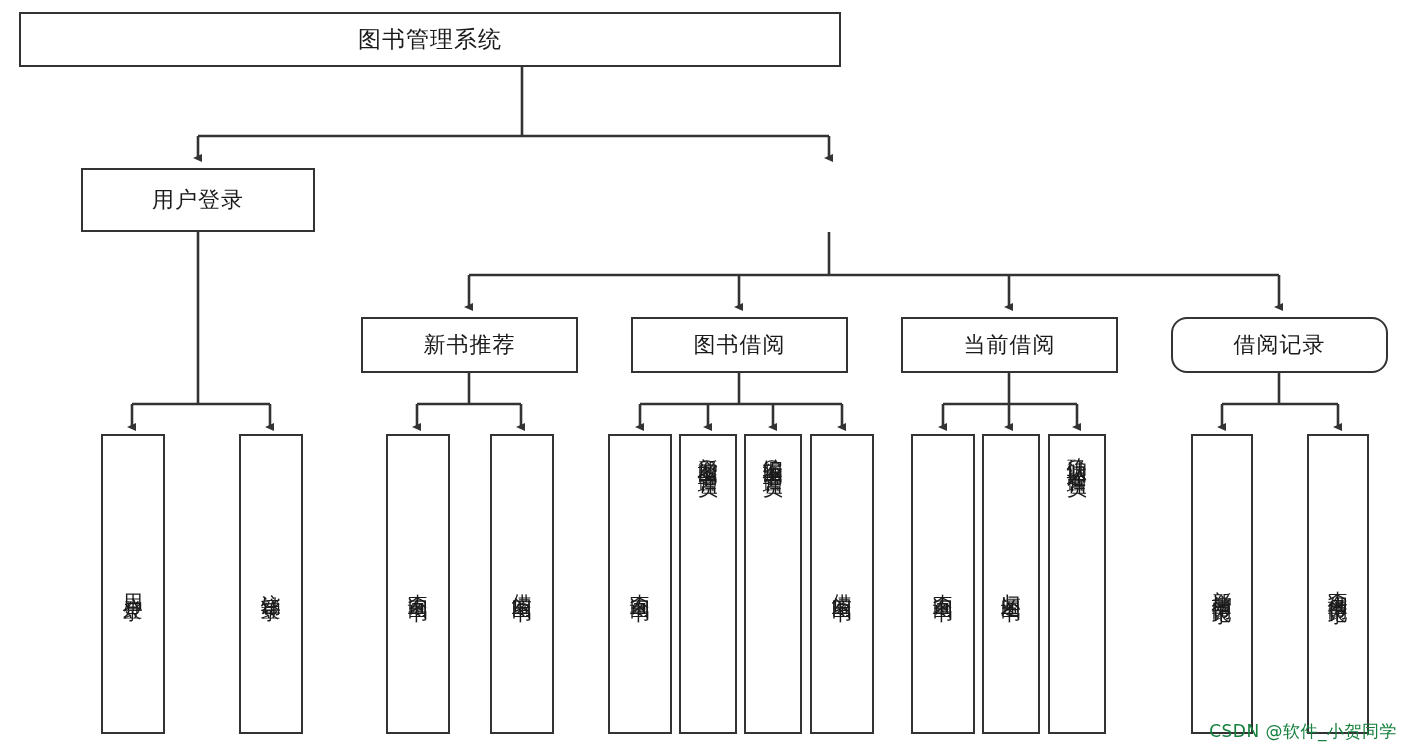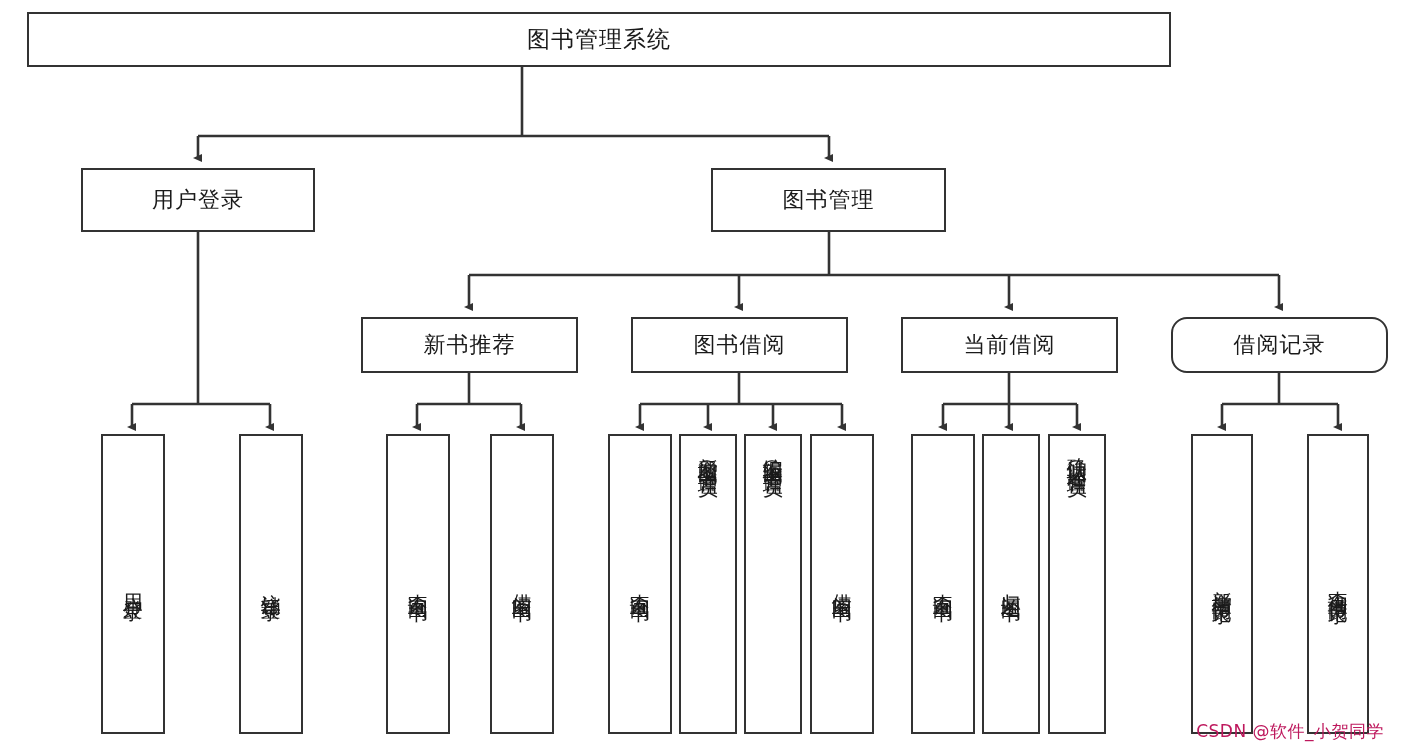--- a/index.html
+++ b/index.html
@@ -53,24 +53,24 @@
     line-height: 1.12;
     letter-spacing: 3px;
     white-space: nowrap;
   }
   .leaf.topalign {
     align-items: flex-start;
     padding-top: 6px;
   }
   #watermark {
     position: absolute;
-    right: 21px;
+    right: 8px;
     bottom: 4px;
     font-size: 17px;
-    color: #be185d;
+    color: #15803d;
     letter-spacing: 0.5px;
     white-space: nowrap;
   }
 </style>
 </head>
 <body>
 
 <div id="canvas">
 
   <svg id="edges" viewBox="0 0 1405 747">
@@ -116,29 +116,26 @@
       <path d="M1009,404 L1009,427" marker-end="url(#arrow)"></path>
       <path d="M1077,404 L1077,427" marker-end="url(#arrow)"></path>
 
       <path d="M1279,373 L1279,404"></path>
       <path d="M1222,404 L1338,404"></path>
       <path d="M1222,404 L1222,427" marker-end="url(#arrow)"></path>
       <path d="M1338,404 L1338,427" marker-end="url(#arrow)"></path>
     </g>
   </svg>
 
-  <div class="node root horiz" style="left:27px; top:12px; width:1144px; height:55px;">
+  <div class="node root horiz" style="left:19px; top:12px; width:822px; height:55px;">
     <span>图书管理系统</span>
   </div>
 
   <div class="node horiz" style="left:81px; top:168px; width:234px; height:64px;">
     <span>用户登录</span>
-  </div>
-  <div class="node horiz" style="left:711px; top:168px; width:235px; height:64px;">
-    <span>图书管理</span>
   </div>
 
   <div class="node horiz" style="left:631px; top:317px; width:217px; height:56px;">
     <span>图书借阅</span>
   </div>
   <div class="node horiz" style="left:361px; top:317px; width:217px; height:56px;">
     <span>新书推荐</span>
   </div>
   <div class="node horiz" style="left:901px; top:317px; width:217px; height:56px;align-items:center;">
     <span>当前借阅</span>

